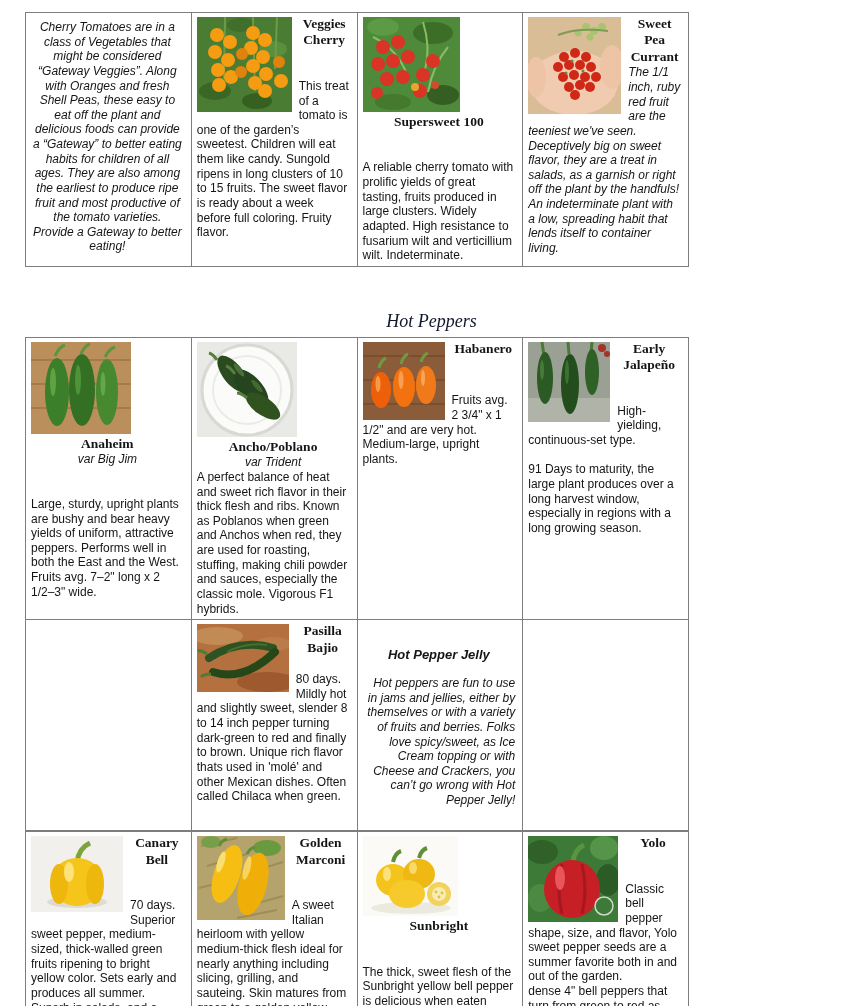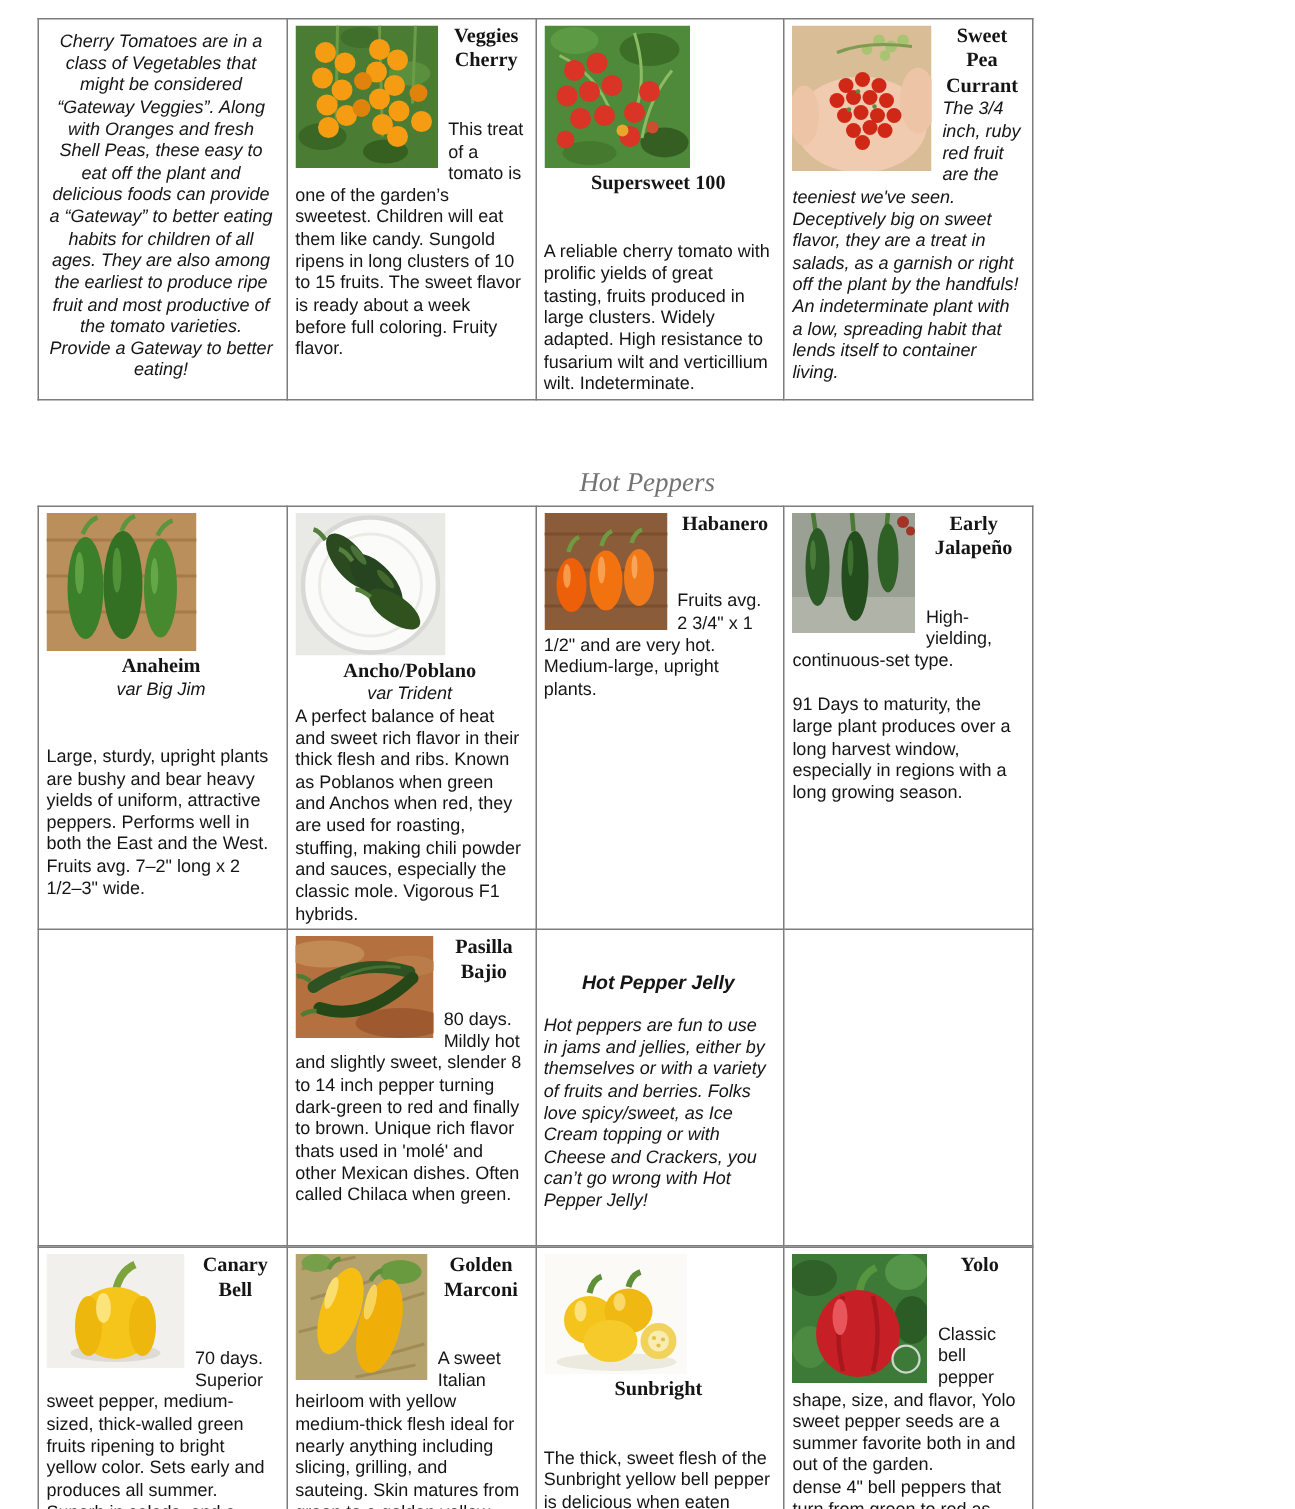--- a/index.html
+++ b/index.html
@@ -16,23 +16,23 @@
   .vtitle { font-family:"Liberation Serif", serif; font-weight:bold; font-size:13.5px; text-align:center; }
   .vsub { font-style:italic; font-size:12px; text-align:center; }
   .vbody { margin-top:30px; white-space:pre-line; }
   td.no-gap .vbody { margin-top:0; }
   td.italic-body .vbody { font-style:italic; }
   td.habanero .vbody { margin-top:36px; }
   td.pasilla .vbody { margin-top:16px; }
   .intro { font-style:italic; text-align:center; padding:4px 2px 0 2px; }
   td.jelly .vtitle { font-family:Liberation Sans, sans-serif; font-style:italic;
                      font-size:13px; margin-top:24px; }
-  td.jelly .vbody { font-style:italic; text-align:left; margin-top:13px; }
+  td.jelly .vbody { font-style:italic; text-align:right; margin-top:13px; }
   .section-heading { font-family:"Liberation Serif", serif; font-style:italic;
-                     font-size:18px; text-align:center; color:#737373; }
+                     font-size:18px; text-align:center; color:#0f172a; }
   .h-hot { margin:44px 0 5px 0; }
   .h-sweet { margin:57px 0 6px 0; }
 </style>
 </head>
 <body>
 
 <div class="page">
 
   <table class="grid t1">
     <tbody>
@@ -133,21 +133,21 @@
                 <circle cx="62" cy="70" r="5"></circle>
                 <circle cx="47" cy="78" r="5"></circle>
           </g>
           <g fill="#5f8a3a">
             <circle cx="44" cy="44" r="1.5"></circle>
                 <circle cx="55" cy="54" r="1.5"></circle>
                 <circle cx="38" cy="56" r="1.5"></circle>
           </g>
         </svg>
         <div class="vtitle">Sweet Pea Currant</div>
-        <div class="vbody">The 3/4 inch, ruby red fruit are the teeniest we've seen. Deceptively big on sweet flavor, they are a treat in salads, as a garnish or right off the plant by the handfuls! An  indeterminate plant with a low, spreading habit that lends itself to container living.</div>
+        <div class="vbody">The 1/1 inch, ruby red fruit are the teeniest we've seen. Deceptively big on sweet flavor, they are a treat in salads, as a garnish or right off the plant by the handfuls! An  indeterminate plant with a low, spreading habit that lends itself to container living.</div>
       </td>
     </tr>
   </tbody>
     </table>
 
   <div class="section-heading h-hot">Hot Peppers</div>
 
   <table class="grid">
     <tbody>
         <tr class="t2a">

